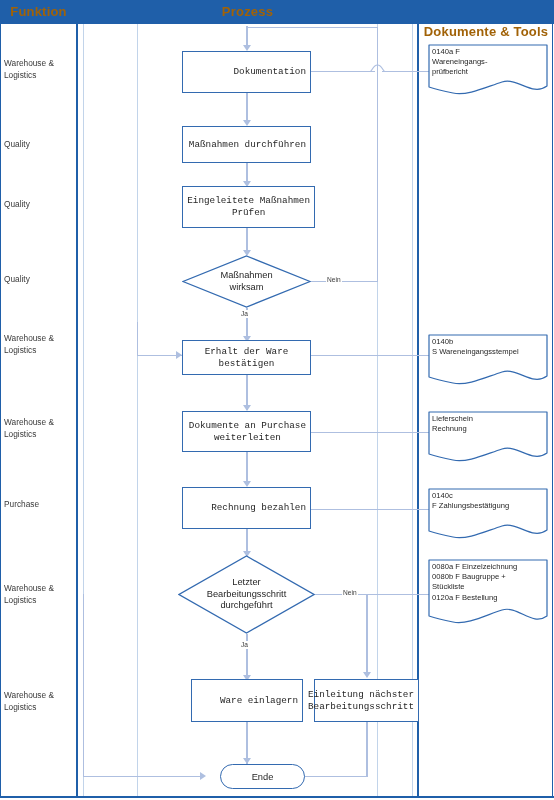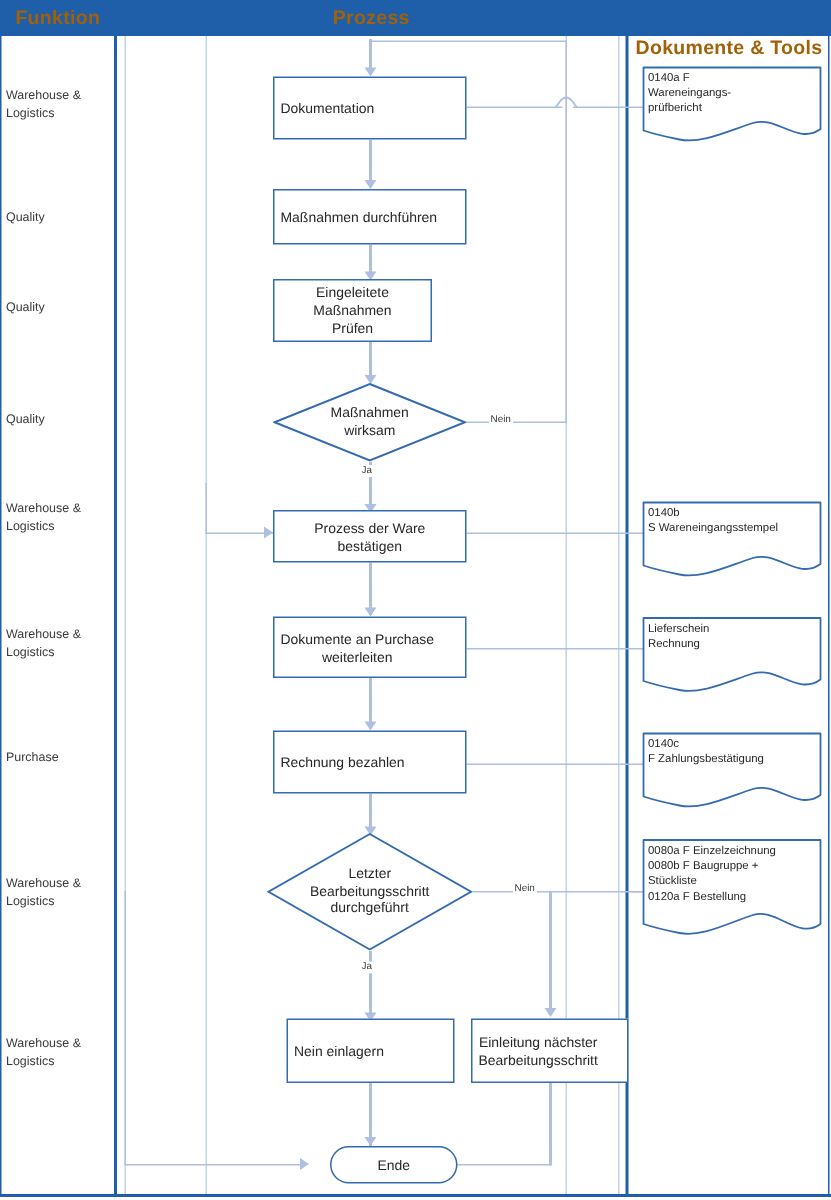--- a/index.html
+++ b/index.html
@@ -40,25 +40,26 @@
   }
 
   
   .node{
     position:absolute;
     border:1.3px solid #336ab0;
     background:#ffffff;
     color:#262626;
     font-size:9.3px;
     line-height:12px;
-    display:flex;align-items:center;justify-content:flex-start;
+    display:flex;align-items:center;justify-content:flex-end;
     text-align:center;
     box-sizing:border-box;
     white-space:pre-line;
     padding:16px 4px;
+    font-family:Liberation Mono, monospace;
   }
   .terminator{
     position:absolute;
     border:1.3px solid #336ab0;
     border-radius:22px;
     background:#fff;color:#262626;font-size:9.3px;
     display:flex;align-items:center;justify-content:center;
     box-sizing:border-box;
   }
   .diamond{
@@ -208,35 +209,35 @@
   <div class="conn h" style="left:421px;top:594px;width:8px;"></div>
 
   <div class="node" style="left:182px;top:51px;width:129px;height:42px;">
     <span>Dokumentation</span>
   </div>
 
   <div class="node" style="left:182px;top:126px;width:129px;height:37px;">
     <span>Maßnahmen durchführen</span>
   </div>
 
-  <div class="node" style="left:182px;top:186px;width:106px;height:42px;">
+  <div class="node" style="left:182px;top:186px;width:133px;height:42px;">
     <span>Eingeleitete Maßnahmen
 Prüfen</span>
   </div>
 
   <div class="diamond" style="left:182px;top:255px;width:129px;height:53px;">
     <svg width="129" height="53">
       <polygon points="64.5,1 128,26.5 64.5,52 1,26.5" fill="#ffffff" stroke="#336ab0" stroke-width="1.3"></polygon>
     </svg>
     <span>Maßnahmen
 wirksam</span>
   </div>
 
   <div class="node" style="left:182px;top:340px;width:129px;height:35px;">
-    <span>Prozess der Ware bestätigen</span>
+    <span>Erhalt der Ware bestätigen</span>
   </div>
 
   <div class="node" style="left:182px;top:411px;width:129px;height:41px;">
     <span>Dokumente an Purchase
 weiterleiten</span>
   </div>
 
   <div class="node" style="left:182px;top:487px;width:129px;height:42px;">
     <span>Rechnung bezahlen</span>
   </div>
@@ -244,21 +245,21 @@
   <div class="diamond" style="left:178px;top:555px;width:137px;height:79px;">
     <svg width="137" height="79">
       <polygon points="68.5,1 136,39.5 68.5,78 1,39.5" fill="#ffffff" stroke="#336ab0" stroke-width="1.3"></polygon>
     </svg>
     <span>Letzter
 Bearbeitungsschritt
 durchgeführt</span>
   </div>
 
   <div class="node" style="left:191px;top:679px;width:112px;height:43px;">
-    <span>Nein einlagern</span>
+    <span>Ware einlagern</span>
   </div>
 
   <div class="node" style="left:314px;top:679px;width:105px;height:43px;">
     <span>Einleitung nächster
 Bearbeitungsschritt</span>
   </div>
 
   <div class="terminator" style="left:220px;top:764px;width:85px;height:25px;">
     <span>Ende</span>
   </div>

